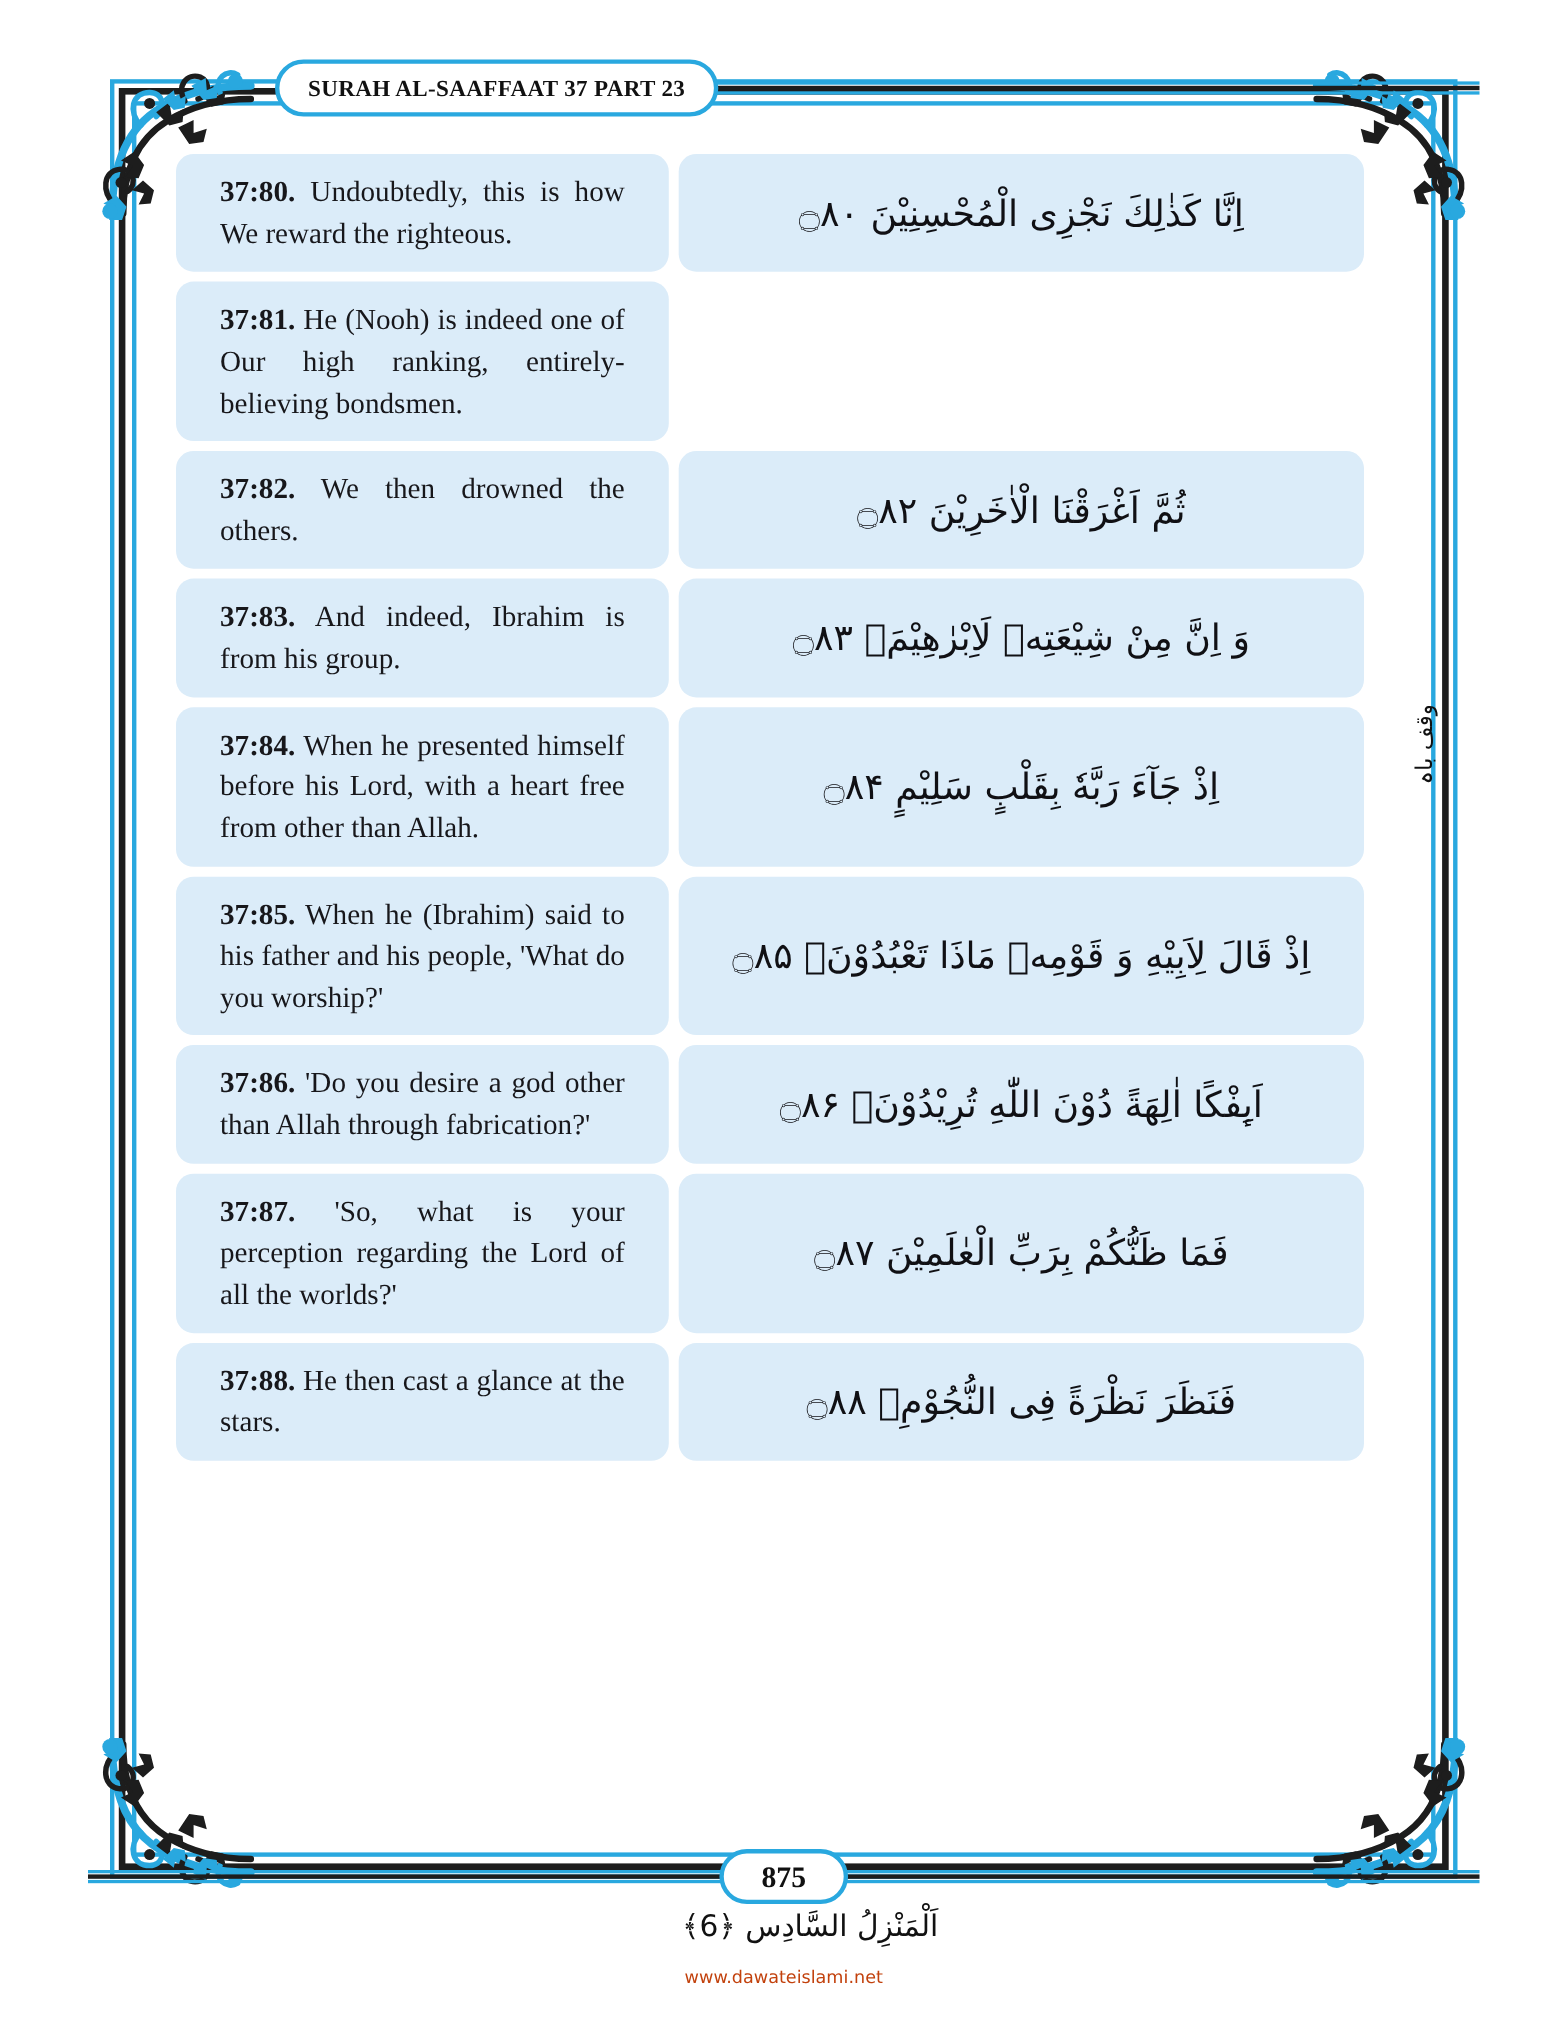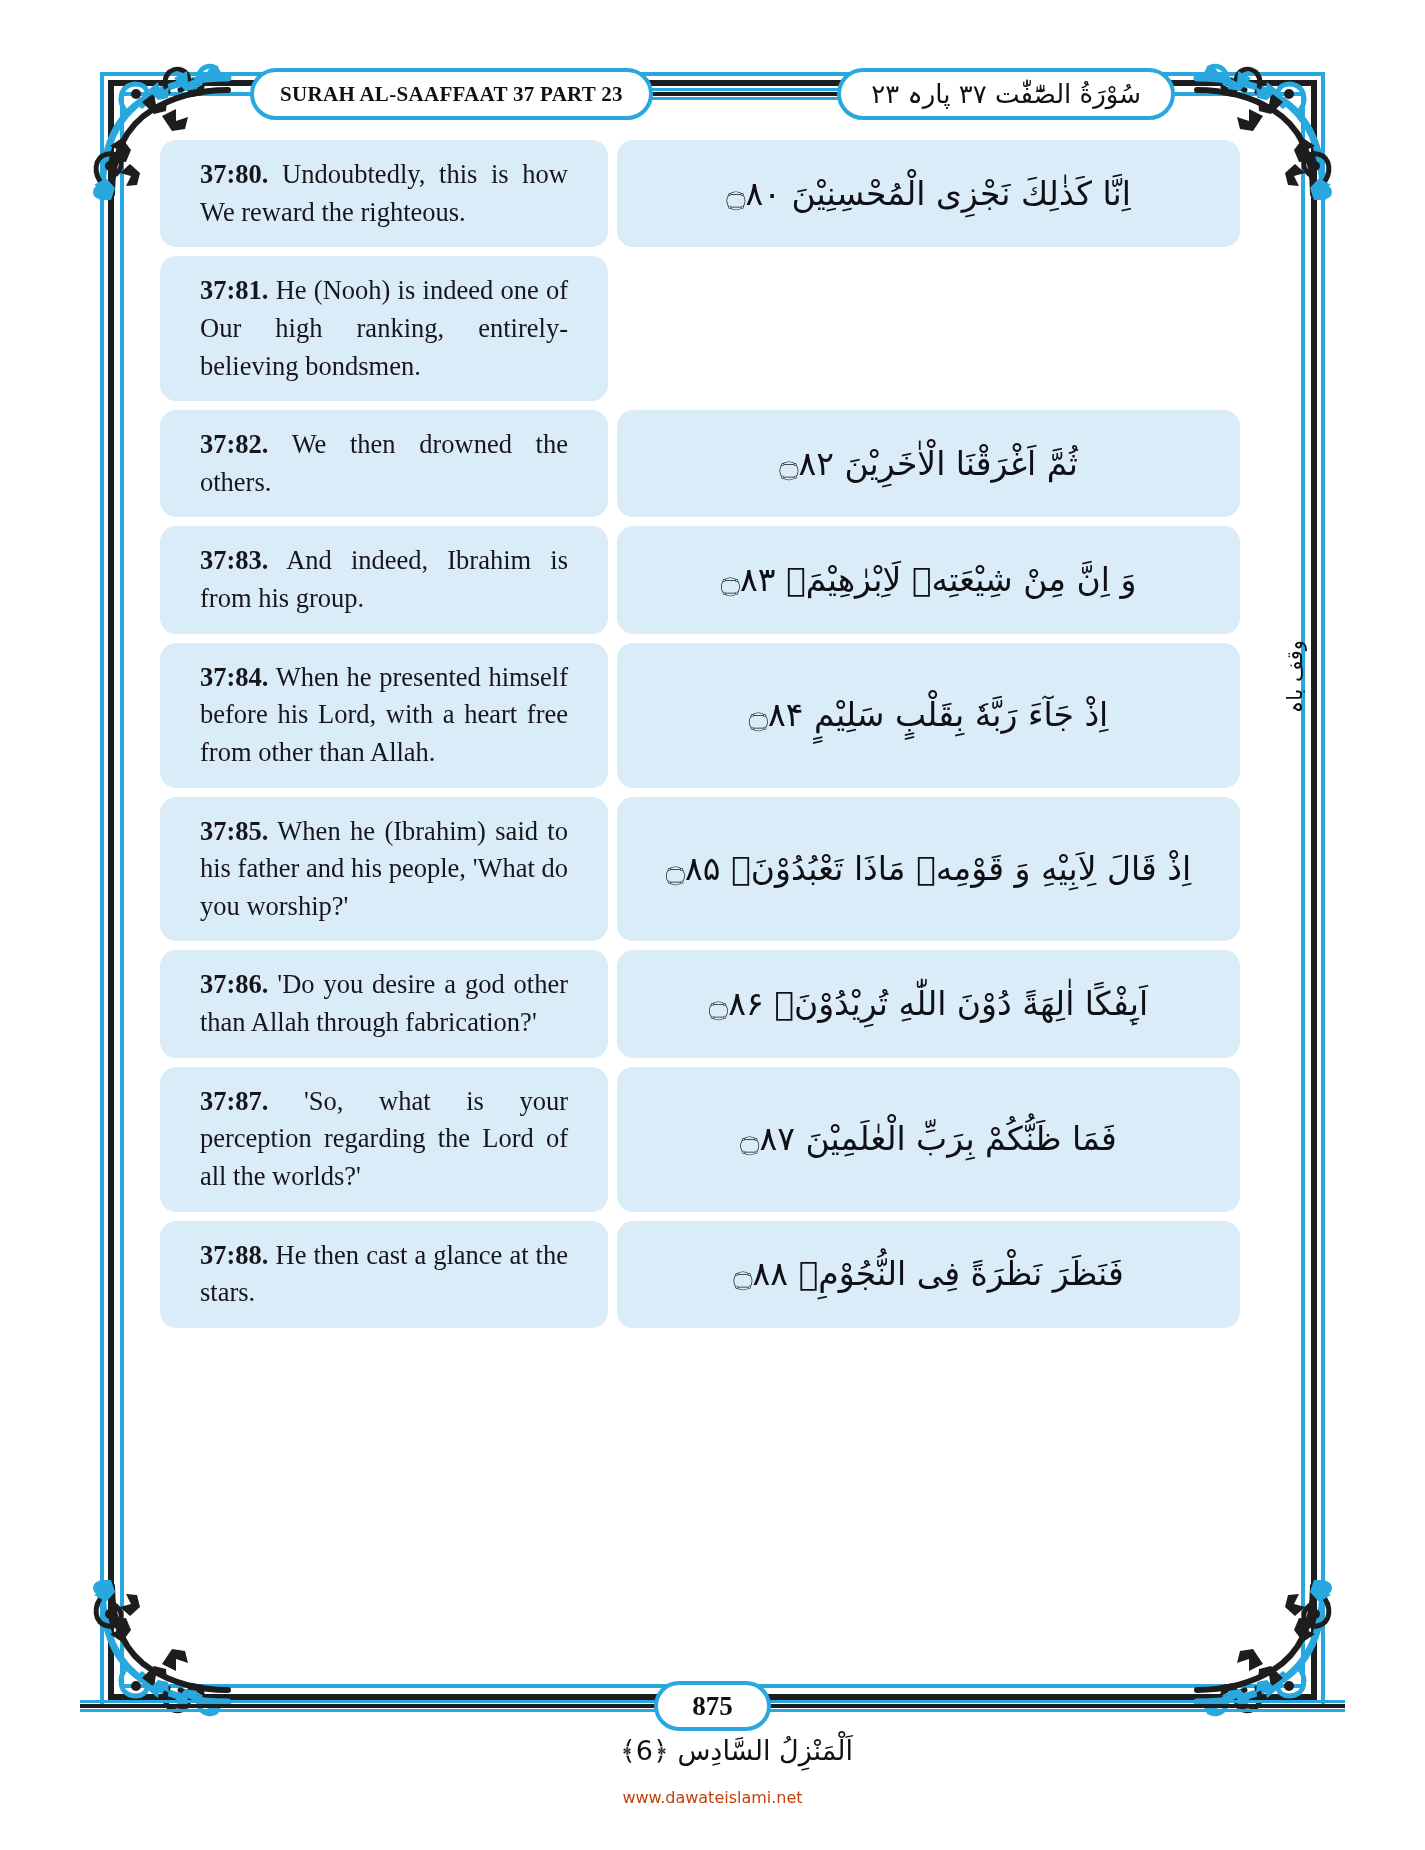--- a/index.html
+++ b/index.html
@@ -44,21 +44,21 @@
   }
   .corner svg { width: 100%; height: 100%; display: block; }
   .corner-tl { left: -18px; top: -18px; }
   .corner-tr { right: -18px; top: -18px; transform: scaleX(-1); }
   .corner-bl { left: -18px; bottom: -18px; transform: scaleY(-1); }
   .corner-br { right: -18px; bottom: -18px; transform: scale(-1,-1); }
 
   
   .header-zone {
     position: absolute;
-    left: 100px; top: 62px;
+    left: 100px; top: 48px;
     width: 1225px; height: 64px;
     display: flex; align-items: center;
     z-index: 5;
   }
   .cap {
     background: #ffffff;
     border: 4px solid #29a8df;
     border-radius: 40px;
     height: 52px;
     display: flex; align-items: center; justify-content: center;
@@ -345,21 +345,20 @@
       </g>
     </svg>
   </div>
 </div>
 
 <div class="header-zone">
   <div class="cap cap-en">SURAH AL-SAAFFAAT 37 PART 23</div>
   <div class="header-rail">
     <div class="header-rail-core"></div>
   </div>
-  <div class="cap cap-ar">سُوْرَةُ الصّٰٓفّٰت ٣٧ پارہ ٢٣</div>
 </div>
 
 <div class="content">
 
   <div class="verse-row">
     <div class="cell cell-en">
       <p><span class="vnum">37:80.</span><span> Undoubtedly, this is how We reward the righteous.</span></p>
     </div>
     <div class="cell cell-ar">
       <span>اِنَّا كَذٰلِكَ نَجْزِی الْمُحْسِنِیْنَ ۝۸۰</span>

